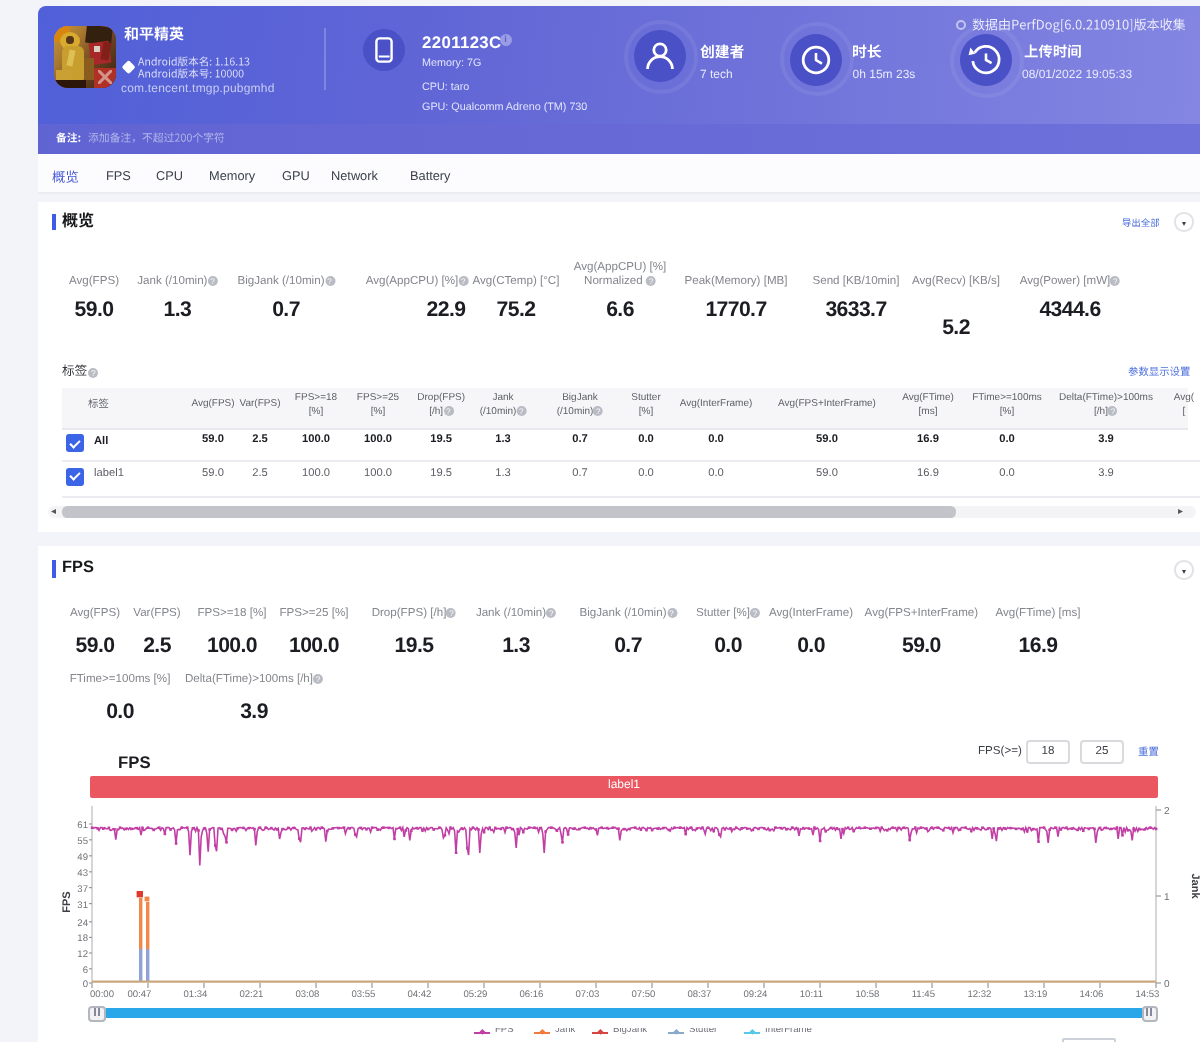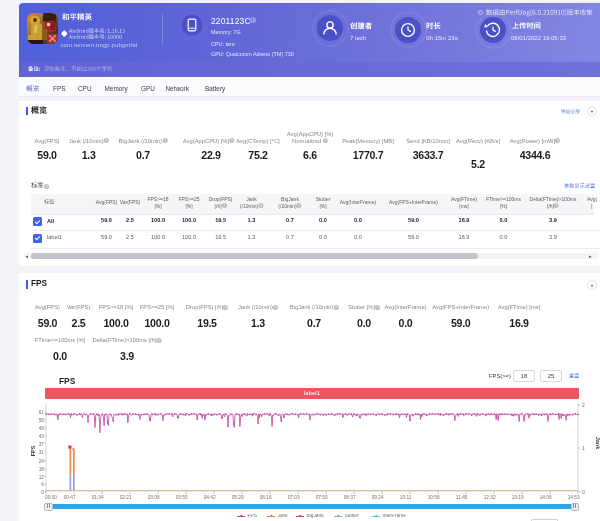--- a/index.html
+++ b/index.html
@@ -52,21 +52,21 @@
           <path transform="translate(0,4.7)" d="M0.0 0.0 1.3 -3.9H1.9L3.2 0.0H2.7L2.0 -2.2Q1.9 -2.5 1.8 -2.8Q1.7 -3.1 1.6 -3.5H1.6Q1.5 -3.1 1.4 -2.8Q1.3 -2.5 1.2 -2.2L0.5 0.0ZM0.7 -1.2V-1.6H2.5V-1.2Z M3.7 0.0V-2.9H4.1L4.2 -2.5H4.2Q4.4 -2.7 4.6 -2.8Q4.8 -3.0 5.1 -3.0Q5.6 -3.0 5.8 -2.7Q6.0 -2.4 6.0 -1.8V0.0H5.5V-1.8Q5.5 -2.2 5.4 -2.3Q5.3 -2.5 5.0 -2.5Q4.8 -2.5 4.6 -2.4Q4.4 -2.3 4.2 -2.1V0.0Z M7.9 0.1Q7.6 0.1 7.3 -0.1Q7.0 -0.3 6.9 -0.6Q6.7 -1.0 6.7 -1.4Q6.7 -1.9 6.9 -2.2Q7.1 -2.6 7.4 -2.8Q7.7 -3.0 8.0 -3.0Q8.2 -3.0 8.4 -2.9Q8.6 -2.8 8.8 -2.6L8.8 -3.1V-4.2H9.3V0.0H8.9L8.8 -0.3H8.8Q8.6 -0.2 8.4 -0.1Q8.2 0.1 7.9 0.1ZM8.0 -0.3Q8.2 -0.3 8.4 -0.4Q8.6 -0.5 8.8 -0.7V-2.2Q8.6 -2.4 8.4 -2.5Q8.2 -2.5 8.1 -2.5Q7.8 -2.5 7.6 -2.4Q7.5 -2.3 7.3 -2.0Q7.2 -1.8 7.2 -1.4Q7.2 -1.1 7.3 -0.8Q7.4 -0.6 7.6 -0.5Q7.8 -0.3 8.0 -0.3Z M10.2 0.0V-2.9H10.6L10.7 -2.4H10.7Q10.8 -2.6 11.0 -2.8Q11.3 -3.0 11.5 -3.0Q11.6 -3.0 11.7 -2.9Q11.7 -2.9 11.8 -2.9L11.7 -2.5Q11.6 -2.5 11.6 -2.5Q11.5 -2.5 11.4 -2.5Q11.3 -2.5 11.1 -2.4Q10.9 -2.2 10.7 -1.8V0.0Z M13.4 0.1Q13.1 0.1 12.7 -0.1Q12.4 -0.3 12.3 -0.6Q12.1 -1.0 12.1 -1.4Q12.1 -1.9 12.3 -2.3Q12.4 -2.6 12.7 -2.8Q13.1 -3.0 13.4 -3.0Q13.7 -3.0 13.9 -2.8Q14.1 -2.7 14.3 -2.6Q14.5 -2.4 14.6 -2.1Q14.7 -1.8 14.7 -1.4Q14.7 -1.0 14.5 -0.6Q14.4 -0.3 14.1 -0.1Q13.8 0.1 13.4 0.1ZM13.4 -0.3Q13.7 -0.3 13.8 -0.5Q14.0 -0.6 14.1 -0.9Q14.2 -1.1 14.2 -1.4Q14.2 -1.8 14.1 -2.0Q14.0 -2.3 13.8 -2.4Q13.7 -2.5 13.4 -2.5Q13.2 -2.5 13.0 -2.4Q12.8 -2.3 12.7 -2.0Q12.6 -1.8 12.6 -1.4Q12.6 -1.1 12.7 -0.9Q12.8 -0.6 13.0 -0.5Q13.2 -0.3 13.4 -0.3Z M15.5 0.0V-2.9H16.0V0.0ZM15.7 -3.5Q15.6 -3.5 15.5 -3.6Q15.4 -3.6 15.4 -3.8Q15.4 -3.9 15.5 -4.0Q15.6 -4.1 15.7 -4.1Q15.9 -4.1 16.0 -4.0Q16.1 -3.9 16.1 -3.8Q16.1 -3.6 16.0 -3.6Q15.9 -3.5 15.7 -3.5Z M17.9 0.1Q17.6 0.1 17.3 -0.1Q17.0 -0.3 16.9 -0.6Q16.7 -1.0 16.7 -1.4Q16.7 -1.9 16.9 -2.2Q17.1 -2.6 17.4 -2.8Q17.7 -3.0 18.0 -3.0Q18.2 -3.0 18.4 -2.9Q18.6 -2.8 18.8 -2.6L18.8 -3.1V-4.2H19.3V0.0H18.9L18.8 -0.3H18.8Q18.6 -0.2 18.4 -0.1Q18.2 0.1 17.9 0.1ZM18.0 -0.3Q18.2 -0.3 18.4 -0.4Q18.6 -0.5 18.8 -0.7V-2.2Q18.6 -2.4 18.4 -2.5Q18.3 -2.5 18.1 -2.5Q17.8 -2.5 17.7 -2.4Q17.5 -2.3 17.4 -2.0Q17.2 -1.8 17.2 -1.4Q17.2 -1.1 17.3 -0.8Q17.4 -0.6 17.6 -0.5Q17.8 -0.3 18.0 -0.3Z M20.5 -3.0H22.1V-2.6H20.5ZM22.5 -2.9H24.4V-2.5H22.5ZM21.2 -4.5H21.6V-2.8H21.2ZM20.5 -1.9H21.8V0.4H21.4V-1.5H20.5ZM20.3 -4.3H20.7V-2.2Q20.7 -1.9 20.7 -1.5Q20.6 -1.2 20.6 -0.8Q20.5 -0.5 20.5 -0.2Q20.4 0.2 20.2 0.4Q20.2 0.4 20.1 0.4Q20.1 0.3 20.0 0.3Q20.0 0.2 19.9 0.2Q20.0 -0.1 20.1 -0.4Q20.2 -0.7 20.2 -1.0Q20.3 -1.3 20.3 -1.6Q20.3 -1.9 20.3 -2.2ZM24.3 -2.9H24.4L24.5 -2.9L24.7 -2.9Q24.6 -2.0 24.3 -1.3Q24.0 -0.7 23.6 -0.3Q23.2 0.2 22.7 0.4Q22.7 0.4 22.7 0.3Q22.6 0.3 22.6 0.2Q22.5 0.1 22.5 0.1Q22.9 -0.1 23.3 -0.5Q23.7 -0.9 24.0 -1.5Q24.2 -2.1 24.3 -2.8ZM23.1 -2.7Q23.2 -2.0 23.4 -1.5Q23.7 -0.9 24.0 -0.5Q24.4 -0.1 24.9 0.1Q24.8 0.2 24.8 0.2Q24.7 0.3 24.7 0.3Q24.6 0.4 24.6 0.4Q24.1 0.2 23.7 -0.3Q23.4 -0.7 23.2 -1.3Q22.9 -1.9 22.8 -2.6ZM24.5 -4.4 24.8 -4.1Q24.5 -4.0 24.1 -3.9Q23.7 -3.9 23.2 -3.8Q22.8 -3.8 22.4 -3.8Q22.4 -3.8 22.4 -3.9Q22.3 -4.0 22.3 -4.1Q22.7 -4.1 23.1 -4.2Q23.5 -4.2 23.9 -4.3Q24.3 -4.3 24.5 -4.4ZM22.3 -4.1H22.7V-2.3Q22.7 -1.9 22.7 -1.6Q22.7 -1.2 22.6 -0.9Q22.6 -0.5 22.5 -0.2Q22.3 0.2 22.2 0.4Q22.1 0.4 22.1 0.4Q22.0 0.3 22.0 0.3Q21.9 0.3 21.9 0.2Q22.0 -0.0 22.1 -0.3Q22.2 -0.7 22.2 -1.0Q22.3 -1.3 22.3 -1.6Q22.3 -2.0 22.3 -2.3Z M25.4 -3.3H30.0V-2.9H25.4ZM26.3 -1.0H29.1V-0.6H26.3ZM27.5 -4.4H27.9V0.4H27.5ZM27.1 -3.2 27.5 -3.1Q27.3 -2.5 27.0 -2.0Q26.7 -1.5 26.3 -1.1Q25.9 -0.7 25.5 -0.4Q25.5 -0.5 25.5 -0.5Q25.4 -0.6 25.4 -0.6Q25.3 -0.7 25.3 -0.7Q25.6 -1.0 26.0 -1.4Q26.3 -1.8 26.6 -2.2Q26.9 -2.7 27.1 -3.2ZM28.3 -3.2Q28.5 -2.7 28.7 -2.2Q29.0 -1.8 29.4 -1.4Q29.8 -1.0 30.2 -0.8Q30.1 -0.7 30.1 -0.7Q30.0 -0.6 29.9 -0.6Q29.9 -0.5 29.9 -0.4Q29.4 -0.7 29.1 -1.1Q28.7 -1.5 28.4 -2.0Q28.1 -2.5 27.9 -3.1Z M31.7 -3.9V-3.2H34.3V-3.9ZM31.3 -4.2H34.7V-2.8H31.3ZM30.7 -2.3H35.3V-2.0H30.7ZM31.7 -1.4H34.4V-1.0H31.7ZM34.3 -1.4H34.7Q34.7 -1.4 34.7 -1.3Q34.7 -1.3 34.7 -1.3Q34.7 -1.2 34.7 -1.2Q34.6 -0.7 34.5 -0.5Q34.5 -0.2 34.4 0.0Q34.3 0.2 34.2 0.3Q34.1 0.3 34.0 0.4Q33.9 0.4 33.7 0.4Q33.6 0.4 33.4 0.4Q33.1 0.4 32.8 0.4Q32.8 0.3 32.8 0.2Q32.8 0.1 32.7 0.0Q33.0 0.0 33.2 0.0Q33.5 0.1 33.6 0.1Q33.7 0.1 33.8 0.0Q33.8 0.0 33.9 0.0Q33.9 -0.1 34.0 -0.2Q34.1 -0.4 34.1 -0.6Q34.2 -0.9 34.3 -1.3ZM31.8 -2.2 32.3 -2.1Q32.2 -1.9 32.1 -1.7Q32.1 -1.5 32.0 -1.3Q31.9 -1.2 31.9 -1.0H31.4Q31.5 -1.2 31.6 -1.4Q31.6 -1.6 31.7 -1.8Q31.8 -2.0 31.8 -2.2Z M36.4 -2.1Q36.2 -2.1 36.1 -2.2Q36.0 -2.3 36.0 -2.4Q36.0 -2.6 36.1 -2.7Q36.2 -2.8 36.4 -2.8Q36.5 -2.8 36.6 -2.7Q36.7 -2.6 36.7 -2.4Q36.7 -2.3 36.6 -2.2Q36.5 -2.1 36.4 -2.1ZM36.4 0.1Q36.2 0.1 36.1 -0.0Q36.0 -0.1 36.0 -0.3Q36.0 -0.5 36.1 -0.6Q36.2 -0.7 36.4 -0.7Q36.5 -0.7 36.6 -0.6Q36.7 -0.5 36.7 -0.3Q36.7 -0.1 36.6 -0.0Q36.5 0.1 36.4 0.1Z M38.8 0.0V-0.4H39.6V-3.3H39.0V-3.6Q39.2 -3.7 39.4 -3.7Q39.6 -3.8 39.8 -3.9H40.1V-0.4H40.9V0.0Z M42.7 0.1Q42.4 0.1 42.1 -0.2Q41.8 -0.4 41.7 -0.8Q41.5 -1.3 41.5 -2.0Q41.5 -2.6 41.7 -3.1Q41.8 -3.5 42.1 -3.7Q42.4 -4.0 42.7 -4.0Q43.1 -4.0 43.4 -3.7Q43.6 -3.5 43.8 -3.1Q43.9 -2.6 43.9 -2.0Q43.9 -1.3 43.8 -0.8Q43.6 -0.4 43.4 -0.2Q43.1 0.1 42.7 0.1ZM42.7 -0.3Q43.0 -0.3 43.1 -0.5Q43.3 -0.7 43.4 -1.0Q43.5 -1.4 43.5 -2.0Q43.5 -2.5 43.4 -2.9Q43.3 -3.2 43.1 -3.4Q43.0 -3.6 42.7 -3.6Q42.5 -3.6 42.3 -3.4Q42.2 -3.2 42.1 -2.9Q42.0 -2.5 42.0 -2.0Q42.0 -1.4 42.1 -1.0Q42.2 -0.7 42.3 -0.5Q42.5 -0.3 42.7 -0.3Z M45.7 0.1Q45.3 0.1 45.0 -0.2Q44.8 -0.4 44.6 -0.8Q44.5 -1.3 44.5 -2.0Q44.5 -2.6 44.6 -3.1Q44.8 -3.5 45.0 -3.7Q45.3 -4.0 45.7 -4.0Q46.0 -4.0 46.3 -3.7Q46.6 -3.5 46.7 -3.1Q46.9 -2.6 46.9 -2.0Q46.9 -1.3 46.7 -0.8Q46.6 -0.4 46.3 -0.2Q46.0 0.1 45.7 0.1ZM45.7 -0.3Q45.9 -0.3 46.1 -0.5Q46.2 -0.7 46.3 -1.0Q46.4 -1.4 46.4 -2.0Q46.4 -2.5 46.3 -2.9Q46.2 -3.2 46.1 -3.4Q45.9 -3.6 45.7 -3.6Q45.5 -3.6 45.3 -3.4Q45.1 -3.2 45.0 -2.9Q44.9 -2.5 44.9 -2.0Q44.9 -1.4 45.0 -1.0Q45.1 -0.7 45.3 -0.5Q45.5 -0.3 45.7 -0.3Z M48.6 0.1Q48.2 0.1 48.0 -0.2Q47.7 -0.4 47.5 -0.8Q47.4 -1.3 47.4 -2.0Q47.4 -2.6 47.5 -3.1Q47.7 -3.5 48.0 -3.7Q48.2 -4.0 48.6 -4.0Q49.0 -4.0 49.3 -3.7Q49.5 -3.5 49.7 -3.1Q49.8 -2.6 49.8 -2.0Q49.8 -1.3 49.7 -0.8Q49.5 -0.4 49.3 -0.2Q49.0 0.1 48.6 0.1ZM48.6 -0.3Q48.8 -0.3 49.0 -0.5Q49.2 -0.7 49.3 -1.0Q49.4 -1.4 49.4 -2.0Q49.4 -2.5 49.3 -2.9Q49.2 -3.2 49.0 -3.4Q48.8 -3.6 48.6 -3.6Q48.4 -3.6 48.2 -3.4Q48.1 -3.2 48.0 -2.9Q47.9 -2.5 47.9 -2.0Q47.9 -1.4 48.0 -1.0Q48.1 -0.7 48.2 -0.5Q48.4 -0.3 48.6 -0.3Z M51.6 0.1Q51.2 0.1 50.9 -0.2Q50.6 -0.4 50.5 -0.8Q50.3 -1.3 50.3 -2.0Q50.3 -2.6 50.5 -3.1Q50.6 -3.5 50.9 -3.7Q51.2 -4.0 51.6 -4.0Q51.9 -4.0 52.2 -3.7Q52.5 -3.5 52.6 -3.1Q52.8 -2.6 52.8 -2.0Q52.8 -1.3 52.6 -0.8Q52.5 -0.4 52.2 -0.2Q51.9 0.1 51.6 0.1ZM51.6 -0.3Q51.8 -0.3 51.9 -0.5Q52.1 -0.7 52.2 -1.0Q52.3 -1.4 52.3 -2.0Q52.3 -2.5 52.2 -2.9Q52.1 -3.2 51.9 -3.4Q51.8 -3.6 51.6 -3.6Q51.3 -3.6 51.2 -3.4Q51.0 -3.2 50.9 -2.9Q50.8 -2.5 50.8 -2.0Q50.8 -1.4 50.9 -1.0Q51.0 -0.7 51.2 -0.5Q51.3 -0.3 51.6 -0.3Z" fill="#dde0f8"></path>
         </svg>
 <div class="abs" style="left:42.5px;top:27.5px;width:4.6px;height:4.6px;background:#fff;transform:rotate(45deg);border-radius:1px"></div>
 <div class="abs" style="left:41.5px;top:39.4px;font-size:6px;color:#c7cbf2;letter-spacing:0.1px">com.tencent.tmgp.pubgmhd</div>
 <div class="abs" style="left:142.5px;top:11px;width:1px;height:31px;background:rgba(255,255,255,0.22)"></div>
 <svg class="abs" style="left:162px;top:11px" width="22" height="22">
 <circle cx="11" cy="11" r="10.5" fill="#4a50c6"></circle>
 <rect x="7.2" y="5.2" width="7.6" height="11.6" rx="1.6" fill="none" stroke="#fff" stroke-width="1.2"></rect>
 <line x1="8.4" y1="14.2" x2="13.8" y2="14.2" stroke="#fff" stroke-width="1"></line>
 </svg>
-<div class="abs" style="left:192px;top:12.5px;font-size:8.4px;font-weight:normal;color:#fff;letter-spacing:0.2px">2201123C</div>
+<div class="abs" style="left:192px;top:12.5px;font-size:8.4px;font-weight:bold;color:#fff;letter-spacing:0.2px">2201123C</div>
 <div class="abs" style="left:230.5px;top:13.5px;width:6.5px;height:6.5px;border-radius:50%;background:rgba(255,255,255,0.35);color:#5d61d4;font-size:4.5px;line-height:6px;text-align:center;font-weight:bold">i</div>
 <div class="abs" style="left:192px;top:26px;font-size:5.4px;color:#e2e4fb">Memory: 7G</div>
 <div class="abs" style="left:192px;top:37.5px;font-size:5.4px;color:#e2e4fb">CPU: taro</div>
 <div class="abs" style="left:192px;top:48px;font-size:5.4px;color:#e2e4fb">GPU: Qualcomm Adreno (TM) 730</div>
 <svg class="abs" style="left:298.4px;top:12.2px" width="26" height="26">
 <circle cx="13" cy="13" r="13" fill="#4a50c6"></circle>
 <circle cx="13" cy="10" r="3.1" fill="none" stroke="#fff" stroke-width="1.4"></circle>
 <path d="M6.8 19.5 a6.2 6.2 0 0 1 12.4 0" fill="none" stroke="#fff" stroke-width="1.4"></path>
 </svg>
 <svg style="position:absolute;left:331px;top:18.6px;overflow:visible" width="22" height="9">
@@ -126,21 +126,21 @@
         <path transform="translate(0,4.1)" d="M0.3 -1.4H4.4V-1.0H0.3ZM3.0 -1.7H3.4V-0.0Q3.4 0.1 3.4 0.2Q3.3 0.3 3.2 0.3Q3.1 0.3 2.8 0.4Q2.6 0.4 2.3 0.4Q2.3 0.3 2.2 0.2Q2.2 0.1 2.1 0.0Q2.3 0.0 2.5 0.0Q2.6 0.0 2.8 0.0Q2.9 0.0 2.9 0.0Q3.0 0.0 3.0 0.0Q3.0 0.0 3.0 -0.1ZM1.0 -0.9 1.2 -1.1Q1.4 -0.9 1.5 -0.8Q1.7 -0.7 1.8 -0.5Q1.9 -0.4 2.0 -0.2L1.8 -0.0Q1.7 -0.1 1.6 -0.3Q1.4 -0.4 1.3 -0.6Q1.1 -0.7 1.0 -0.9ZM0.6 -3.6H1.0V-2.4Q1.0 -2.3 1.0 -2.2Q1.1 -2.2 1.2 -2.2Q1.4 -2.1 1.6 -2.1Q1.7 -2.1 1.8 -2.1Q2.0 -2.1 2.1 -2.1Q2.3 -2.1 2.5 -2.1Q2.7 -2.1 2.9 -2.1Q3.1 -2.1 3.3 -2.1Q3.4 -2.1 3.5 -2.1Q3.7 -2.1 3.8 -2.2Q3.9 -2.2 3.9 -2.3Q4.0 -2.4 4.0 -2.6Q4.1 -2.5 4.2 -2.5Q4.3 -2.5 4.3 -2.4Q4.3 -2.2 4.2 -2.1Q4.1 -1.9 4.0 -1.9Q3.8 -1.9 3.5 -1.9Q3.5 -1.9 3.3 -1.9Q3.2 -1.9 3.0 -1.9Q2.8 -1.9 2.6 -1.9Q2.4 -1.9 2.2 -1.9Q2.0 -1.9 1.8 -1.9Q1.7 -1.9 1.6 -1.9Q1.3 -1.9 1.0 -1.9Q0.8 -1.9 0.7 -2.1Q0.6 -2.2 0.6 -2.4ZM0.8 -3.0H3.5V-3.5H0.6V-3.8H3.9V-2.6H0.8Z M6.8 -3.9H7.2V-0.1H6.8ZM8.5 -1.6H8.9V0.4H8.5ZM5.4 -3.5H5.8V-2.2H8.3V-3.5H8.7V-1.9H5.4ZM5.2 -1.6H5.6V-0.3H8.7V0.1H5.2Z M10.4 -1.2H13.2V-0.8H10.4ZM10.3 -2.2H13.2V-1.9H10.3ZM9.8 -0.1H13.8V0.2H9.8ZM11.6 -2.1H11.9V0.1H11.6ZM11.7 -4.0 12.0 -3.9Q11.8 -3.5 11.4 -3.1Q11.0 -2.7 10.6 -2.4Q10.2 -2.1 9.8 -1.9Q9.7 -2.0 9.7 -2.0Q9.6 -2.1 9.5 -2.2Q10.0 -2.4 10.4 -2.7Q10.8 -2.9 11.1 -3.3Q11.5 -3.6 11.7 -4.0ZM11.9 -3.8Q12.3 -3.3 12.8 -2.9Q13.4 -2.5 14.0 -2.2Q13.9 -2.1 13.9 -2.0Q13.8 -1.9 13.7 -1.9Q13.3 -2.1 13.0 -2.4Q12.6 -2.6 12.2 -3.0Q11.9 -3.3 11.6 -3.7Z M17.0 -3.7H18.3V-3.4H17.4V0.4H17.0ZM18.2 -3.7H18.3L18.3 -3.7L18.6 -3.6Q18.4 -3.2 18.3 -2.9Q18.1 -2.5 18.0 -2.1Q18.3 -1.8 18.4 -1.5Q18.5 -1.3 18.5 -1.0Q18.5 -0.8 18.4 -0.6Q18.4 -0.5 18.3 -0.4Q18.2 -0.4 18.2 -0.3Q18.1 -0.3 18.0 -0.3Q17.9 -0.3 17.8 -0.3Q17.7 -0.3 17.6 -0.3Q17.6 -0.4 17.6 -0.5Q17.5 -0.6 17.5 -0.6Q17.6 -0.6 17.7 -0.6Q17.8 -0.6 17.9 -0.6Q17.9 -0.6 18.0 -0.6Q18.0 -0.7 18.0 -0.7Q18.1 -0.7 18.1 -0.8Q18.2 -0.9 18.2 -1.0Q18.2 -1.3 18.1 -1.5Q17.9 -1.8 17.6 -2.1Q17.7 -2.3 17.8 -2.5Q17.9 -2.7 17.9 -2.9Q18.0 -3.1 18.1 -3.3Q18.1 -3.5 18.2 -3.6ZM14.5 -3.4H16.7V-3.1H14.5ZM14.3 -2.1H16.8V-1.8H14.3ZM14.8 -3.0 15.1 -3.0Q15.2 -2.8 15.3 -2.6Q15.3 -2.4 15.4 -2.2L15.1 -2.1Q15.0 -2.3 14.9 -2.5Q14.9 -2.8 14.8 -3.0ZM16.1 -3.0 16.5 -3.0Q16.4 -2.8 16.3 -2.6Q16.3 -2.4 16.2 -2.3Q16.1 -2.1 16.1 -2.0L15.8 -2.1Q15.8 -2.2 15.9 -2.4Q16.0 -2.5 16.0 -2.7Q16.1 -2.9 16.1 -3.0ZM14.8 -0.2H16.4V0.1H14.8ZM14.6 -1.4H16.6V0.3H16.2V-1.1H14.9V0.3H14.6ZM15.3 -3.9 15.6 -4.0Q15.7 -3.8 15.7 -3.6Q15.8 -3.5 15.8 -3.3L15.5 -3.2Q15.5 -3.4 15.4 -3.5Q15.3 -3.7 15.3 -3.9Z" fill="#4a6fdc"></path>
       </svg>
 <div class="circbtn" style="left:568px;top:5px"></div>
 <div class="lab" style="left:28px;top:36.5px;line-height:7px">Avg(FPS)</div>
 <div class="val" style="left:28px;top:47.5px">59.0</div>
 <div class="lab" style="left:69.7px;top:36.5px;line-height:7px">Jank (/10min)<span class="q">?</span></div>
 <div class="val" style="left:69.7px;top:47.5px">1.3</div>
 <div class="lab" style="left:124px;top:36.5px;line-height:7px">BigJank (/10min)<span class="q">?</span></div>
 <div class="val" style="left:124px;top:47.5px">0.7</div>
 <div class="lab" style="left:189.5px;top:36.5px;line-height:7px">Avg(AppCPU) [%]<span class="q">?</span></div>
-<div class="val" style="left:192px;top:47.5px">22.9</div>
+<div class="val" style="left:204px;top:47.5px">22.9</div>
 <div class="lab" style="left:239px;top:36.5px;line-height:7px">Avg(CTemp) [°C]</div>
 <div class="val" style="left:239px;top:47.5px">75.2</div>
 <div class="lab" style="left:291px;top:29.5px;line-height:7px">Avg(AppCPU) [%]<br>Normalized <span class="q">?</span></div>
 <div class="val" style="left:291px;top:47.5px">6.6</div>
 <div class="lab" style="left:349px;top:36.5px;line-height:7px">Peak(Memory) [MB]</div>
 <div class="val" style="left:349px;top:47.5px">1770.7</div>
 <div class="lab" style="left:409px;top:36.5px;line-height:7px">Send [KB/10min]</div>
 <div class="val" style="left:409px;top:47.5px">3633.7</div>
 <div class="lab" style="left:459px;top:36.5px;line-height:7px">Avg(Recv) [KB/s]</div>
 <div class="val" style="left:459px;top:57px">5.2</div>

